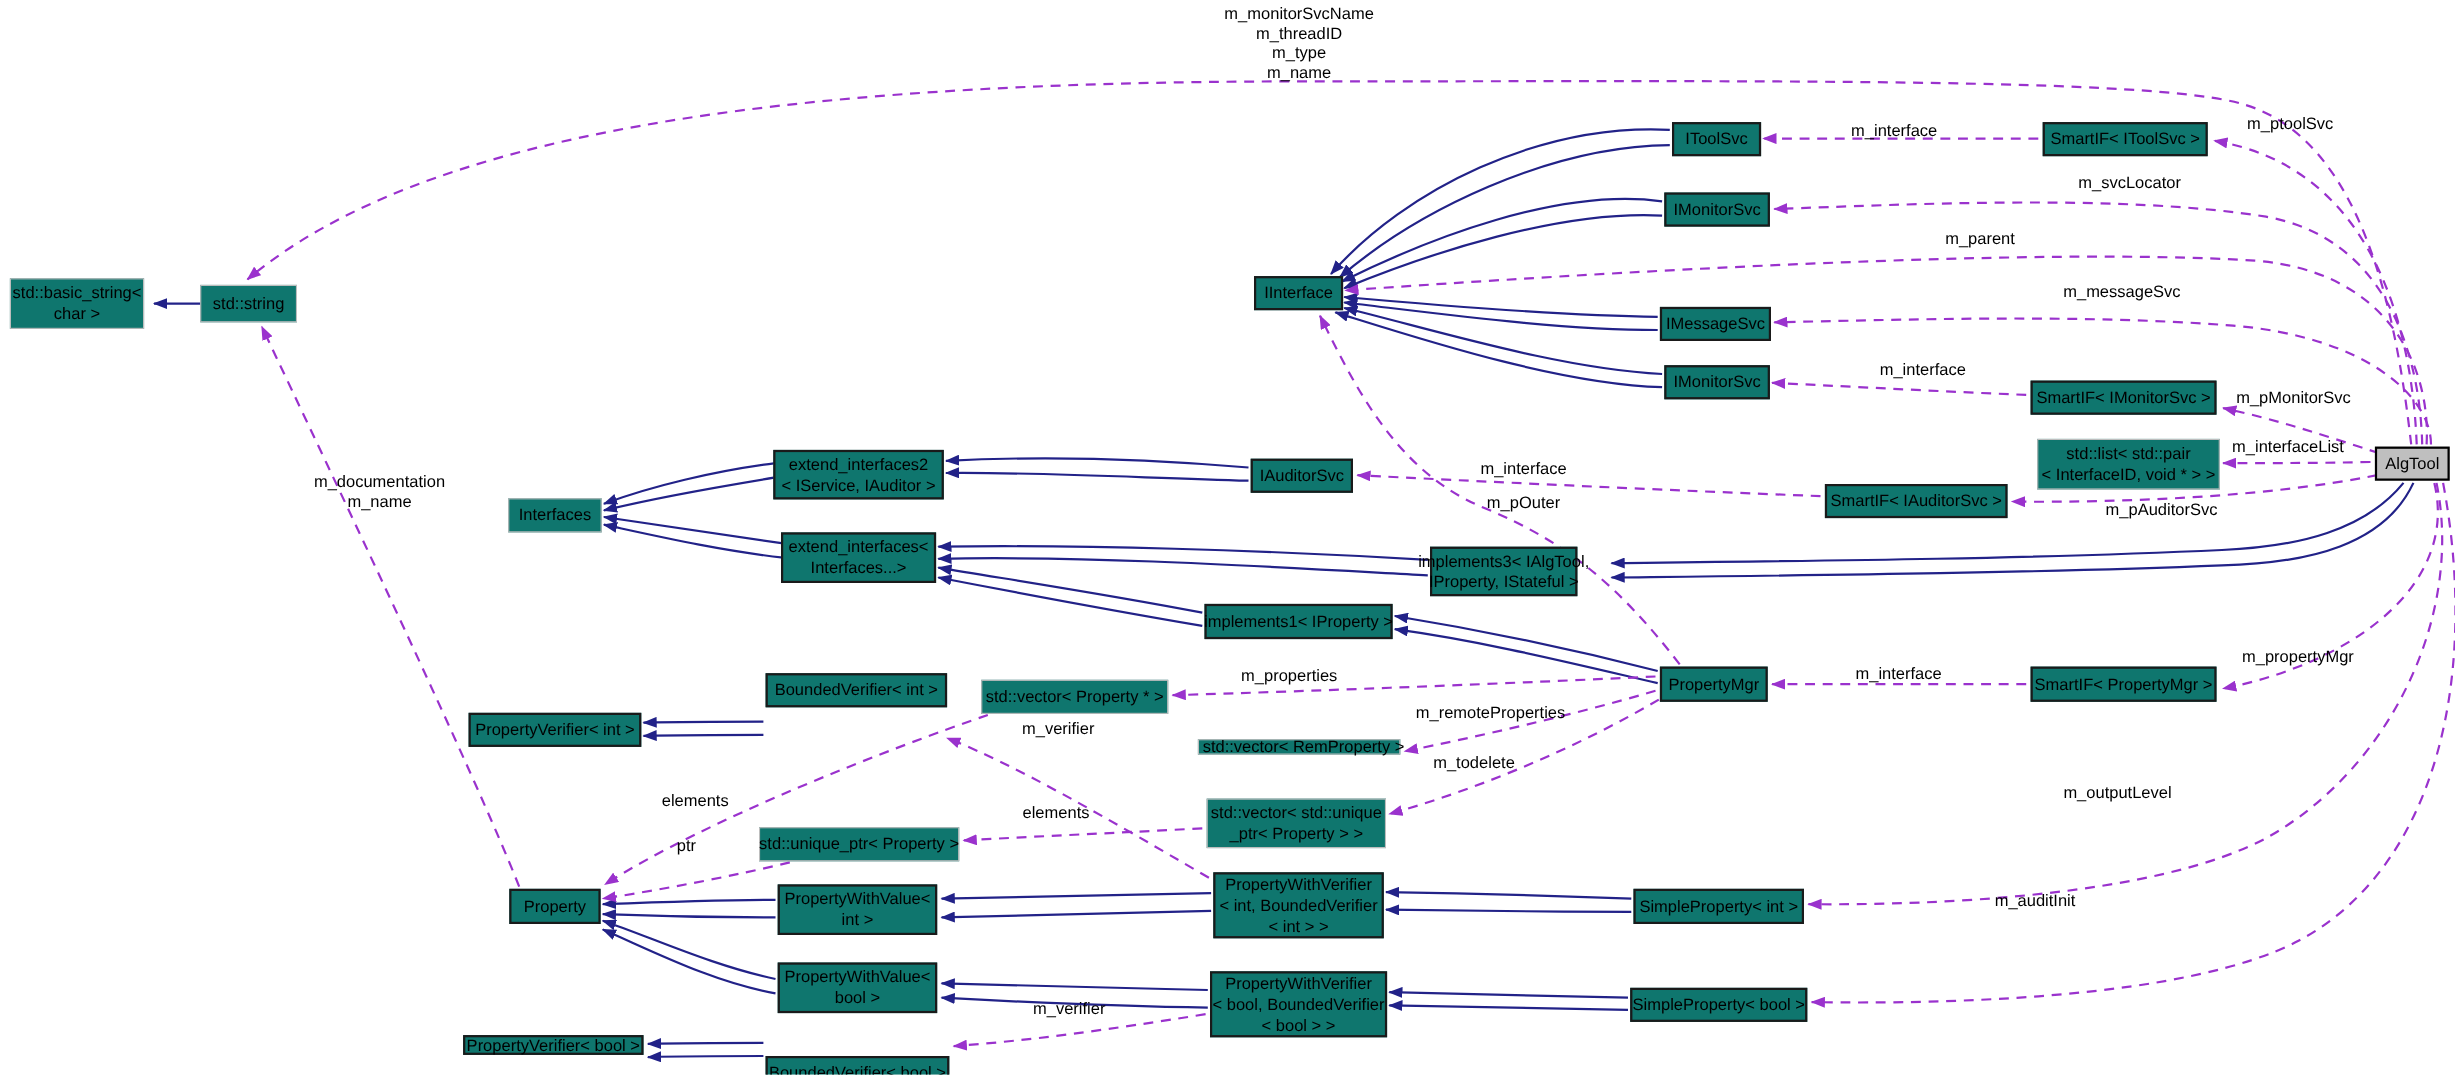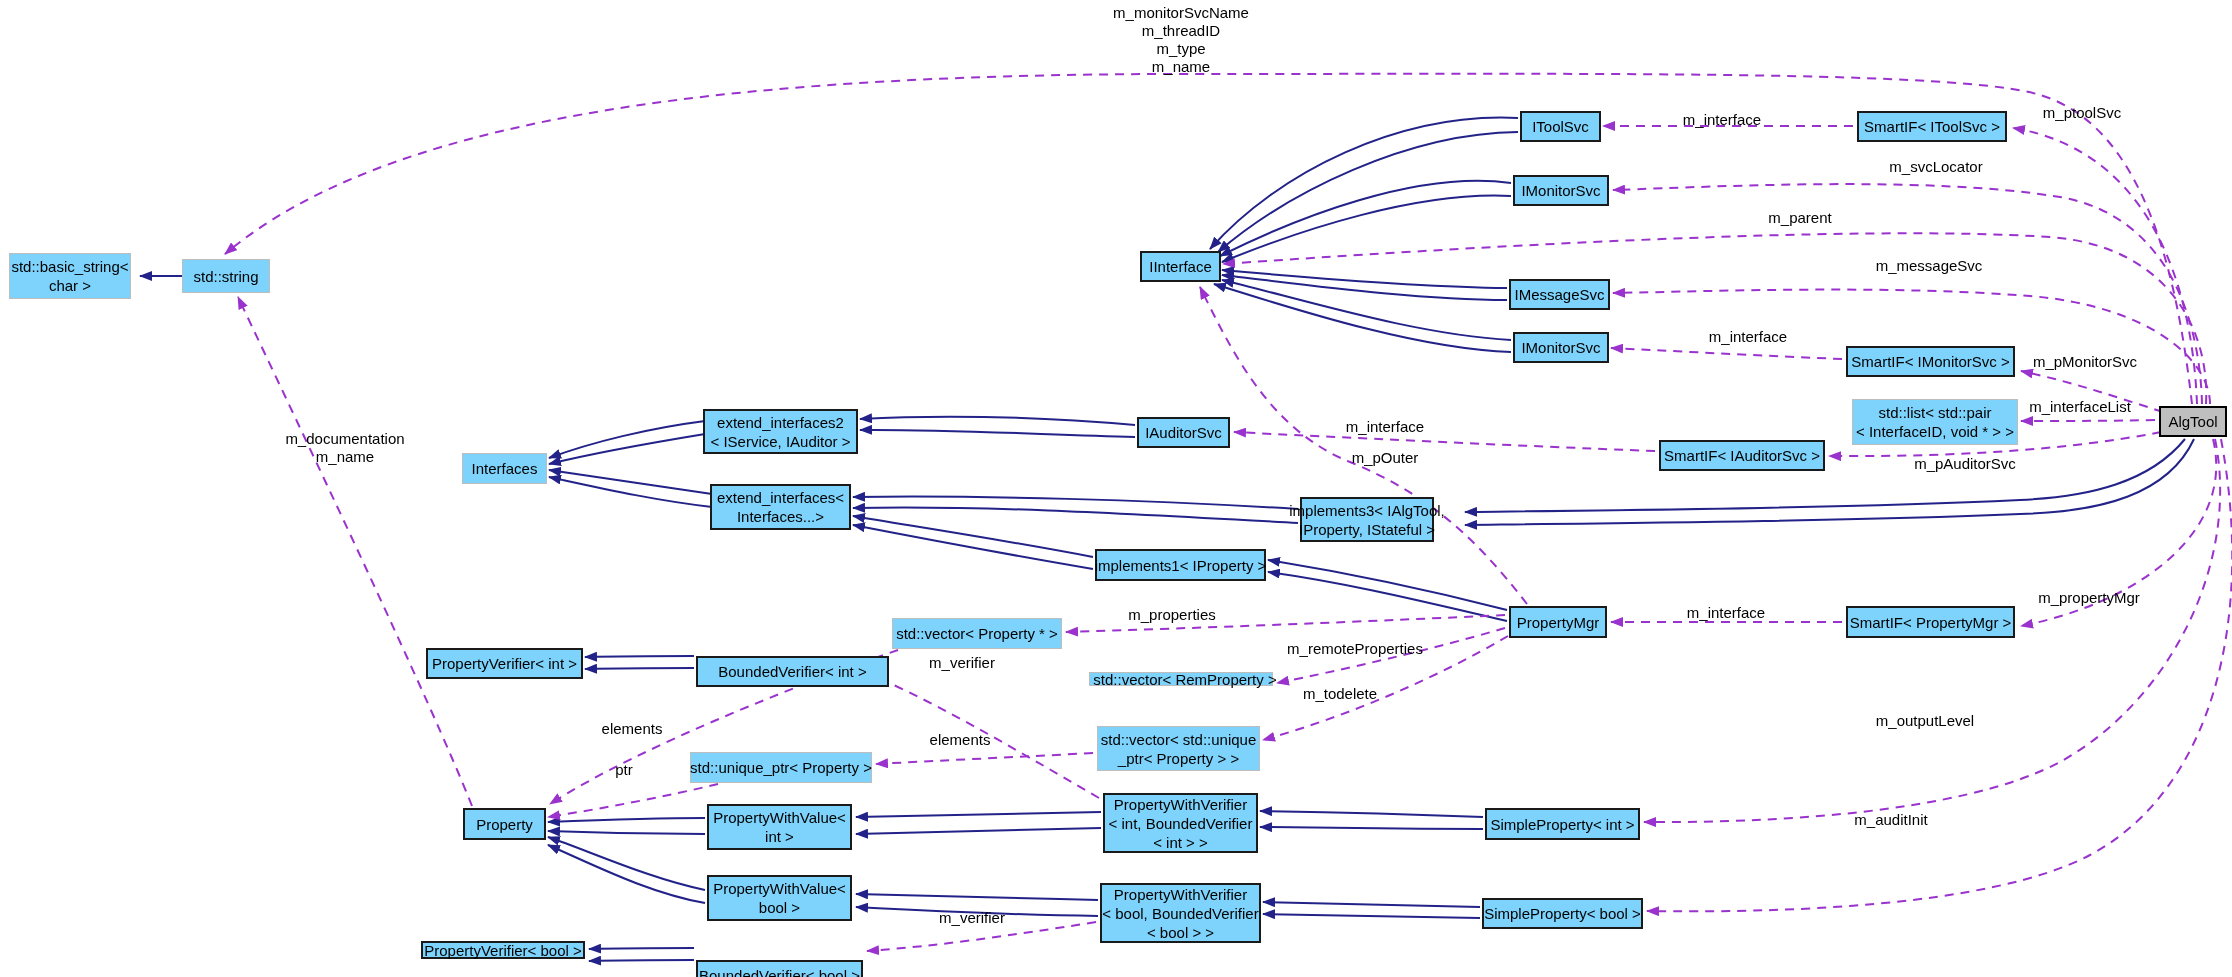--- a/index.html
+++ b/index.html
@@ -1,19 +1,19 @@
 <!DOCTYPE html>
 <html><head>
 <meta charset="utf-8">
 <style>
   html,body{margin:0;padding:0;background:#ffffff;}
   #diagram{position:relative;width:2232px;height:977px;background:#ffffff;overflow:hidden;
            font-family:"Liberation Sans","DejaVu Sans",sans-serif;}
   #edges{position:absolute;left:0;top:0;z-index:1;}
-  .node{position:absolute;z-index:3;background:#7dd3fc;border:2px solid #1a1a1a;
+  .node{position:absolute;z-index:3;background:#0f766e;border:2px solid #1a1a1a;
         display:flex;flex-direction:column;align-items:center;justify-content:center;
         font-size:15px;line-height:19px;color:#000;text-align:center;white-space:nowrap;
         box-sizing:border-box;padding:0 4px;}
   .node.external{border:1.5px solid #bdbdbd;}
   .node.focus{background:#bfbfbf;border:2px solid #000;}
   .elabel{position:absolute;z-index:2;transform:translate(-50%,-50%);
           font-size:15px;line-height:18px;color:#000;white-space:nowrap;text-align:center;}
 </style>
 </head>
 <body>
@@ -182,21 +182,21 @@
   </div>
   <div class="node" style="left:1509px;top:606px;width:98px;height:32px;">
     <span>PropertyMgr</span>
   </div>
   <div class="node" style="left:1846px;top:606px;width:169px;height:32px;">
     <span>SmartIF&lt; PropertyMgr &gt;</span>
   </div>
   <div class="node" style="left:426px;top:648px;width:157px;height:31px;">
     <span>PropertyVerifier&lt; int &gt;</span>
   </div>
-  <div class="node" style="left:696px;top:656px;width:193px;height:31px;">
+  <div class="node" style="left:696px;top:612px;width:165px;height:31px;">
     <span>BoundedVerifier&lt; int &gt;</span>
   </div>
   <div class="node external" style="left:892px;top:618px;width:170px;height:31px;">
     <span>std::vector&lt; Property * &gt;</span>
   </div>
   <div class="node external" style="left:1089px;top:672px;width:184px;height:14px;padding-left:12px;">
     <span>std::vector&lt; RemProperty &gt;</span>
   </div>
   <div class="node external" style="left:1097px;top:726px;width:163px;height:45px;">
     <span>std::vector&lt; std::unique</span>
@@ -263,16 +263,16 @@
   <div class="elabel" style="left:1172px;top:615px;">m_properties</div>
   <div class="elabel" style="left:1355px;top:649px;">m_remoteProperties</div>
   <div class="elabel" style="left:962px;top:663px;">m_verifier</div>
   <div class="elabel" style="left:1340px;top:694px;">m_todelete</div>
   <div class="elabel" style="left:632px;top:729px;">elements</div>
   <div class="elabel" style="left:960px;top:740px;">elements</div>
   <div class="elabel" style="left:624px;top:770px;">ptr</div>
   <div class="elabel" style="left:1726px;top:613px;">m_interface</div>
   <div class="elabel" style="left:2089px;top:598px;">m_propertyMgr</div>
   <div class="elabel" style="left:1925px;top:721px;">m_outputLevel</div>
-  <div class="elabel" style="left:1891px;top:820px;text-align:right;">m_auditInit</div>
+  <div class="elabel" style="left:1850px;top:820px;text-align:right;">m_auditInit</div>
   <div class="elabel" style="left:972px;top:918px;">m_verifier</div>
 
 </div>
 
 </body></html>

